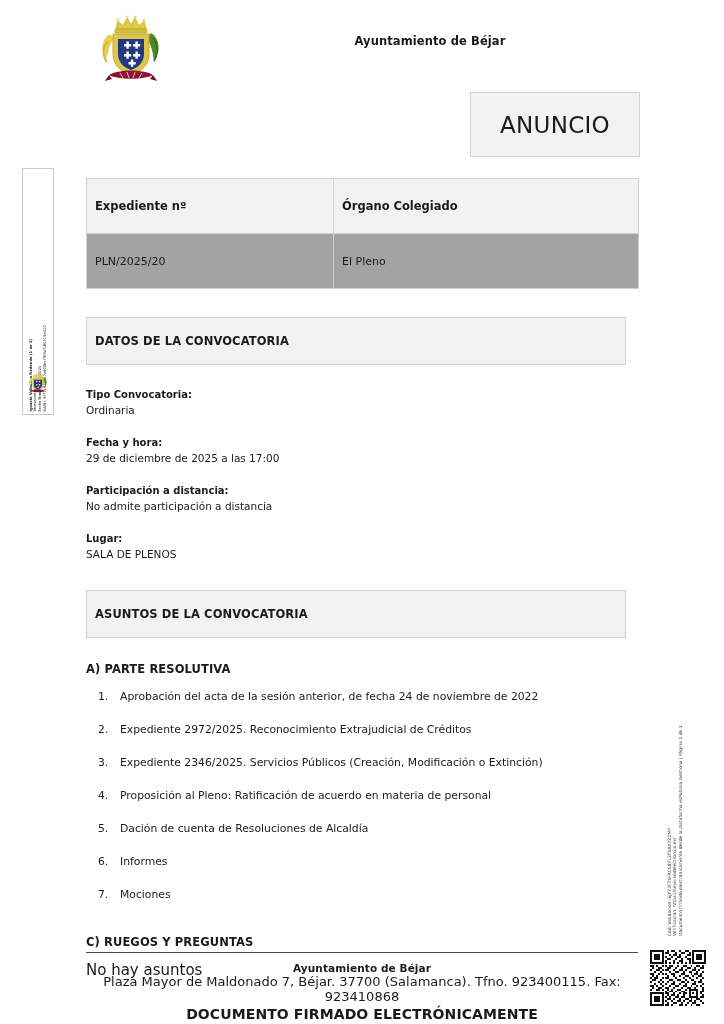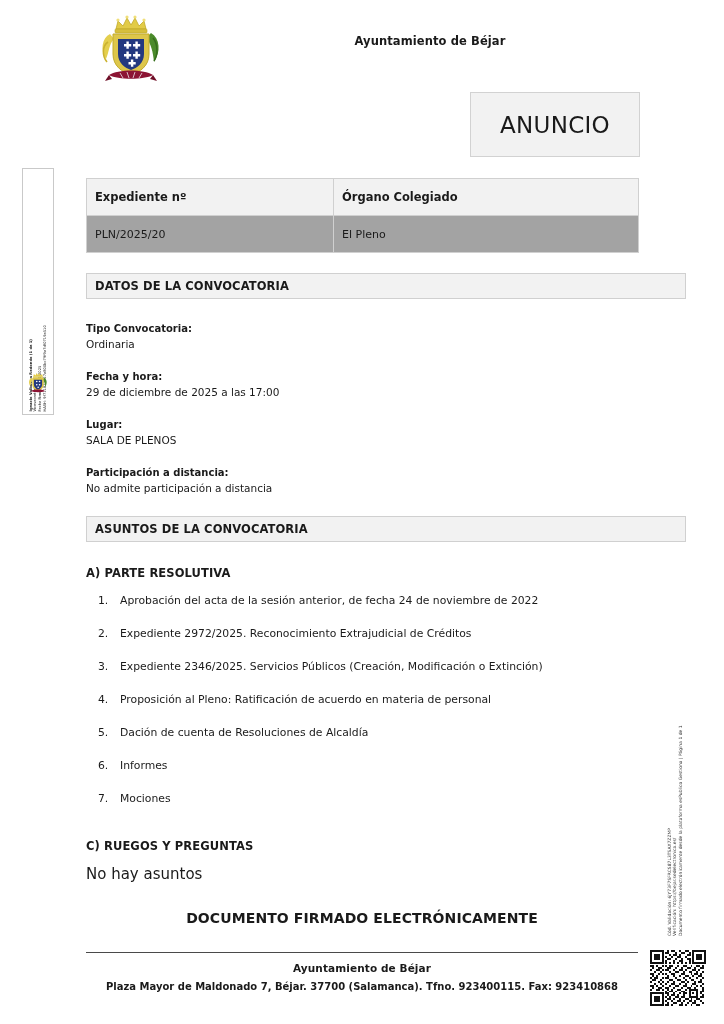--- a/index.html
+++ b/index.html
@@ -154,43 +154,43 @@
   }
 
   
   table.info {
     border-collapse: collapse;
     width: 552px;
     table-layout: fixed;
   }
   table.info th, table.info td {
     border: 1px solid #d0d0d0;
-    padding: 10px 8px;
+    padding: 19px 8px;
     text-align: left;
     font-size: 11px;
     vertical-align: middle;
     height: 16px;
   }
   table.info th {
     background: #f2f2f2;
     font-weight: bold;
     font-size: 11.5px;
   }
   table.info td { background: #a3a3a3; }
   table.info col.c1 { width: 247px; }
   table.info col.c2 { width: 305px; }
 
   
   .band {
-    margin-top: 20px;
-    width: 600px;
+    margin-top: 28px;
+    width: 540px;
     box-sizing: border-box;
     background: #f2f2f2;
     border: 1px solid #d0d0d0;
-    padding: 5px 8px;
+    padding: 16px 8px;
     font-size: 11.5px;
     font-weight: bold;
     letter-spacing: 0.1px;
   }
 
   
   .fields { margin-top: 22px; }
   .field { margin-bottom: 17px; }
   .field .k {
     font-size: 10px;
@@ -250,23 +250,21 @@
     border-top: 1.5px solid #4a4a4a;
     padding-top: 9px;
     text-align: center;
   }
   .footer .f1 {
     font-size: 10.5px;
     font-weight: bold;
     letter-spacing: 0.1px;
   }
   .footer .f2 {
-    font-size: 10px;
-    margin-top: 7px;
-    font-weight: bold;
+    font-size: 13px;
   }
 </style>
 </head>
 <body>
 
 <div class="page">
 
   <div class="header">
     <div class="crest-main">
       <svg viewBox="0 0 70 72" width="70" height="72">
@@ -590,26 +588,26 @@
     <div class="fields">
       <div class="field">
         <div class="k">Tipo Convocatoria:</div>
         <div class="v">Ordinaria</div>
       </div>
       <div class="field">
         <div class="k">Fecha y hora:</div>
         <div class="v">29 de diciembre de 2025 a las 17:00</div>
       </div>
       <div class="field">
+        <div class="k">Participación a distancia:</div>
+        <div class="v">No admite participación a distancia</div>
+      </div>
+      <div class="field">
         <div class="k">Lugar:</div>
         <div class="v">SALA DE PLENOS</div>
-      </div>
-      <div class="field">
-        <div class="k">Participación a distancia:</div>
-        <div class="v">No admite participación a distancia</div>
       </div>
     </div>
 
     <div class="band">ASUNTOS DE LA CONVOCATORIA</div>
 
     <div class="group-title">A) PARTE RESOLUTIVA</div>
     <ol class="agenda">
       <li>
         <span class="num">1.</span>
         <span>Aprobación del acta de la sesión anterior, de fecha 24 de noviembre de 2022</span>

